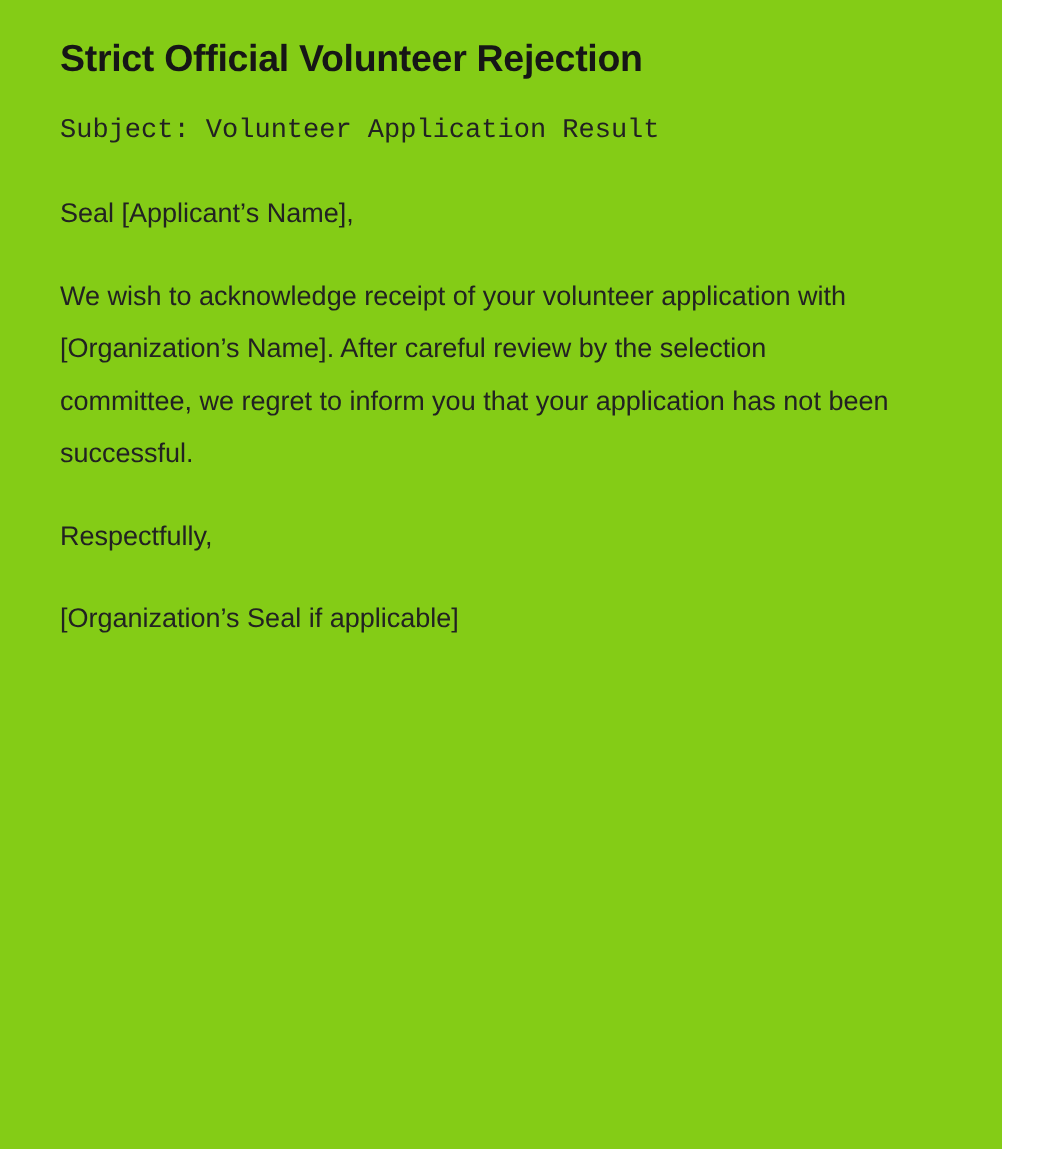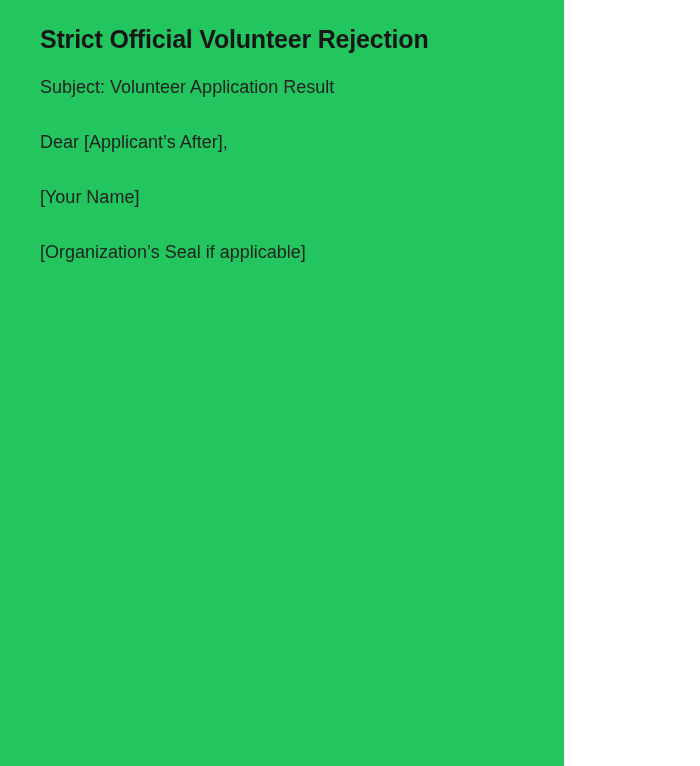--- a/index.html
+++ b/index.html
@@ -10,23 +10,23 @@
   body {
     width: 700px;
     height: 766px;
     font-family: "Liberation Sans", sans-serif;
     color: #212121;
     -webkit-font-smoothing: antialiased;
     overflow: hidden;
   }
   .page {
     box-sizing: border-box;
-    width: 564px;
+    width: 668px;
     height: 766px;
-    background: #22c55e;
+    background: #84cc16;
     padding: 22px 74px 0 40px;
   }
   .doc-title {
     font-size: 25px;
     font-weight: bold;
     line-height: 34px;
     letter-spacing: -0.2px;
     margin: 0 0 14px 0;
     color: #161616;
   }
@@ -36,38 +36,40 @@
     color: #222222;
   }
   .para {
     margin: 0 0 20px 0;
   }
   .para:last-child {
     margin-bottom: 0;
   }
   .subject-line {
     margin-bottom: 20px;
+    font-family: Liberation Mono, monospace;
   }
 </style>
 </head>
 <body>
 
 <div class="page">
 
   <h1 class="doc-title">Strict Official Volunteer Rejection</h1>
 
   <div class="doc-body">
 
     <p class="para subject-line">Subject: Volunteer Application Result</p>
 
-    <p class="para">Dear [Applicant’s After],</p>
+    <p class="para">Seal [Applicant’s Name],</p>
+
+    <p class="para">We wish to acknowledge receipt of your volunteer application with [Organization’s Name]. After careful review by the selection committee, we regret to inform you that your application has not been successful.</p>
 
 
 
+    <p class="para">Respectfully,</p>
 
-
-    <p class="para">[Your Name]</p>
 
 
     <p class="para">[Organization’s Seal if applicable]</p>
 
   </div>
 </div>
 
 </body></html>

